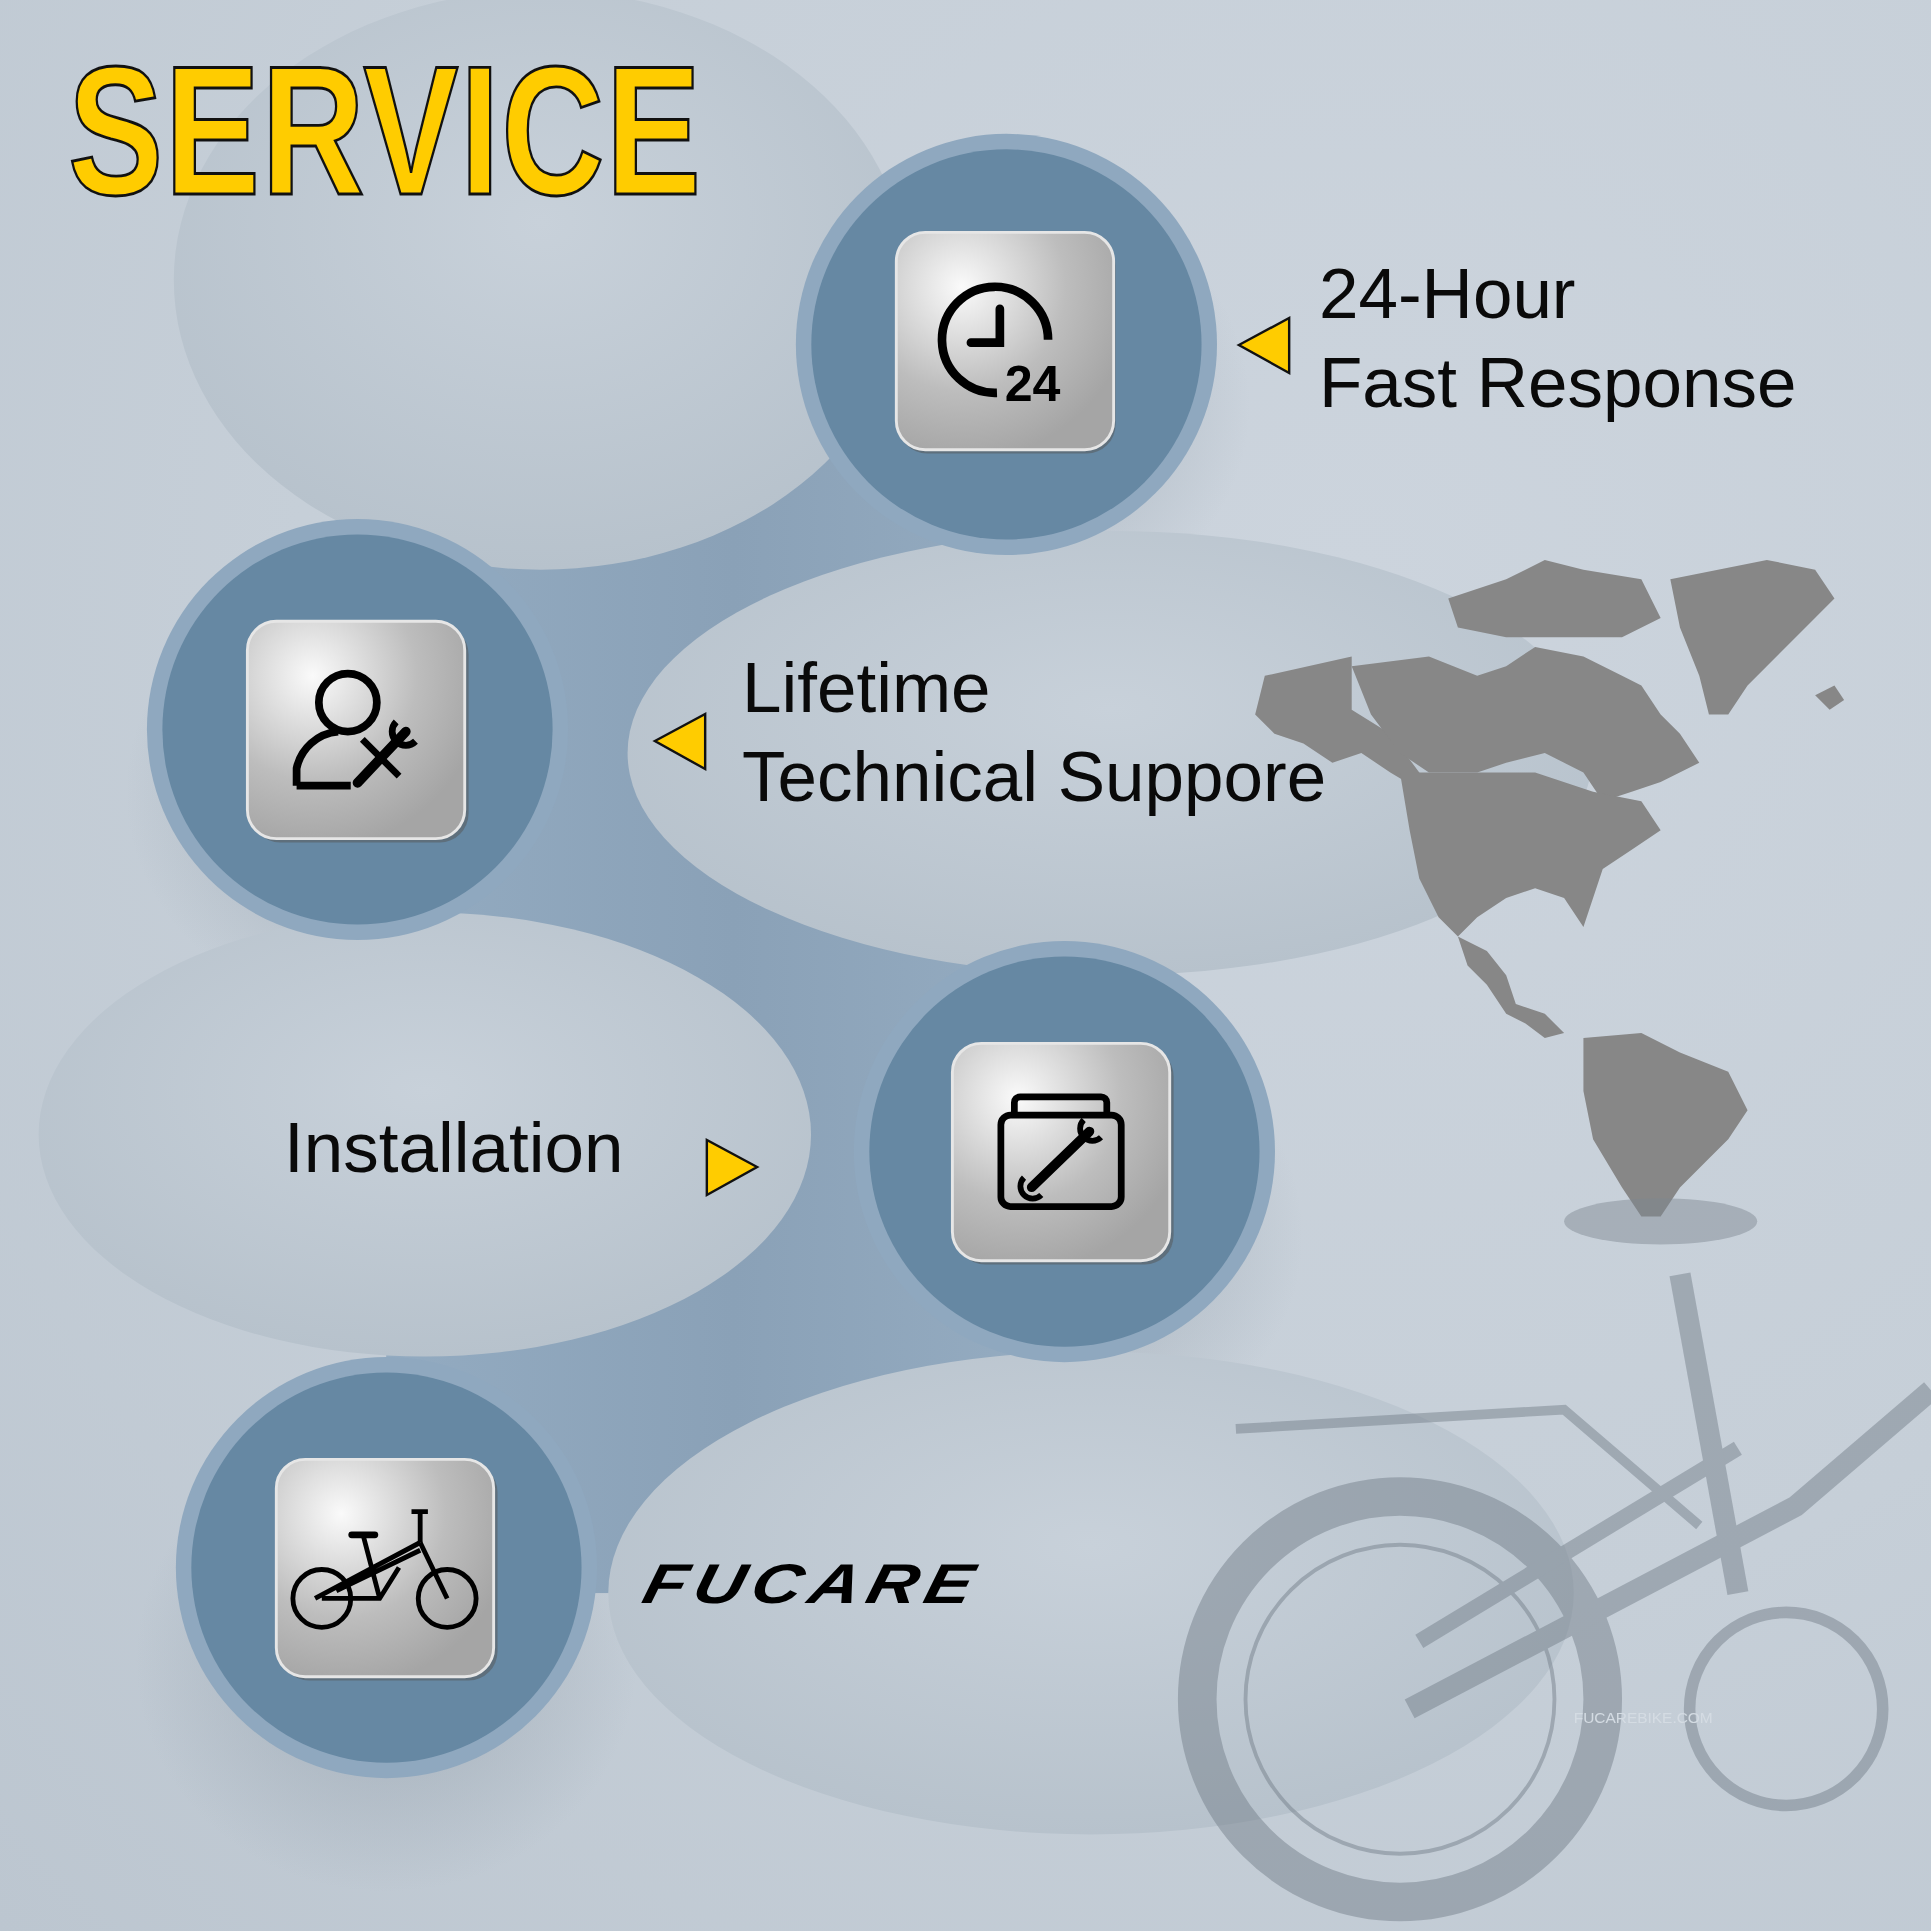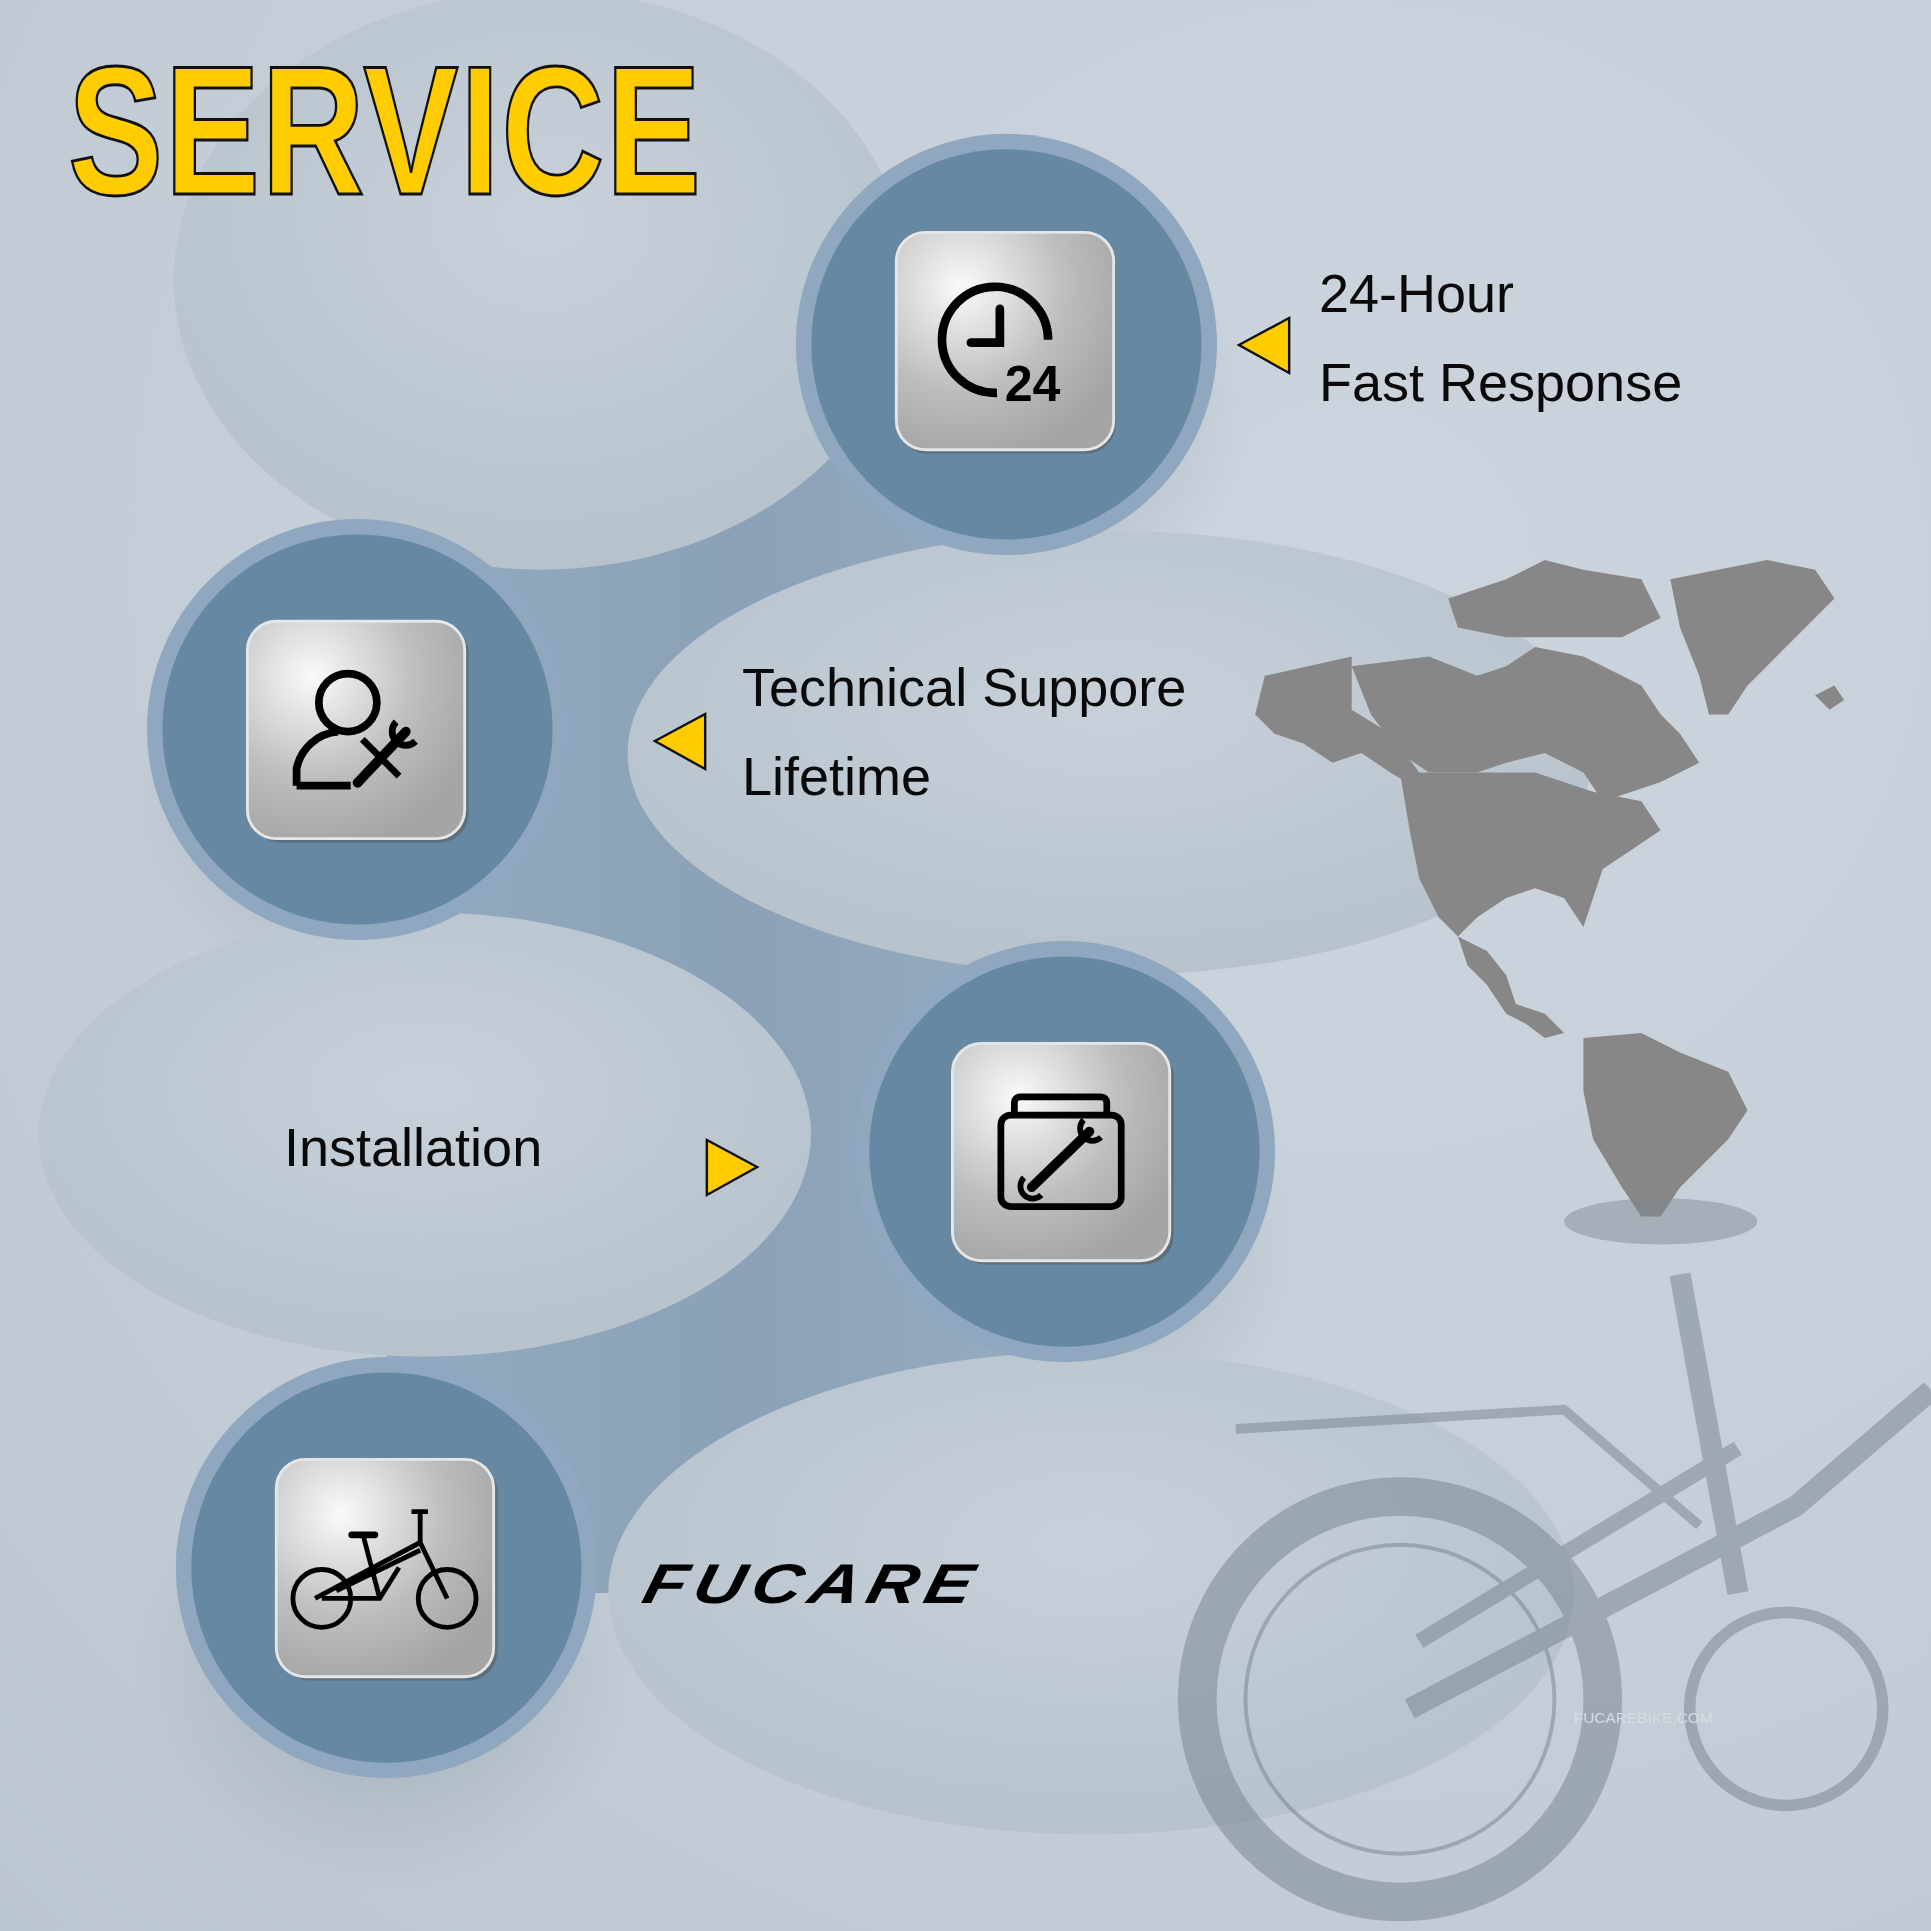--- a/index.html
+++ b/index.html
@@ -10,21 +10,21 @@
     }
     .layer { position: absolute; left: 0; top: 0; width: 1931px; height: 1931px; }
     .title {
       position: absolute; left: 68px; top: 39px;
       font-family: "Liberation Sans", sans-serif; font-weight: 700;
       font-size: 183px; line-height: 1; letter-spacing: 1.9px;
       color: #ffcc00; -webkit-text-stroke: 2.9px #111;
       transform: scaleX(0.78); transform-origin: left top;
     }
     .label {
-      position: absolute; font-size: 54px; line-height: 89px; color: #0a0a0a;
+      position: absolute; font-size: 71px; line-height: 89px; color: #0a0a0a;
       font-family: "Liberation Sans", sans-serif;
     }
     .label span { display: block; white-space: nowrap; }
     .arrow { position: absolute; }
     .brand {
       position: absolute; left: 653px; top: 1551px;
       font-family: "Liberation Sans", sans-serif; font-weight: 700; font-style: italic;
       font-size: 56px; letter-spacing: 5.8px; color: #000;
       transform: skewX(-14deg) scaleX(1.25); transform-origin: left top;
     }
@@ -193,21 +193,21 @@
   </svg>
 <svg class="arrow" style="left:702px;top:1136px" width="58" height="63" viewBox="0 0 60 65">
     <polygon points="57,32 5,4 5,61" fill="#ffcc00" stroke="#111" stroke-width="2.5"></polygon>
   </svg>
 
 <div class="label" style="left:1319px;top:249px;">
   <span>24-Hour</span>
   <span>Fast Response</span>
 </div>
 <div class="label" style="left:742px;top:643px;">
+  <span>Lifetime</span>
   <span>Technical Suppore</span>
-  <span>Lifetime</span>
 </div>
 <div class="label" style="left:284px;top:1075px;margin-top:28px;">
   <span>Installation</span>
 </div>
 
 <div class="brand">FUCARE</div>
 
 
 </body></html>

